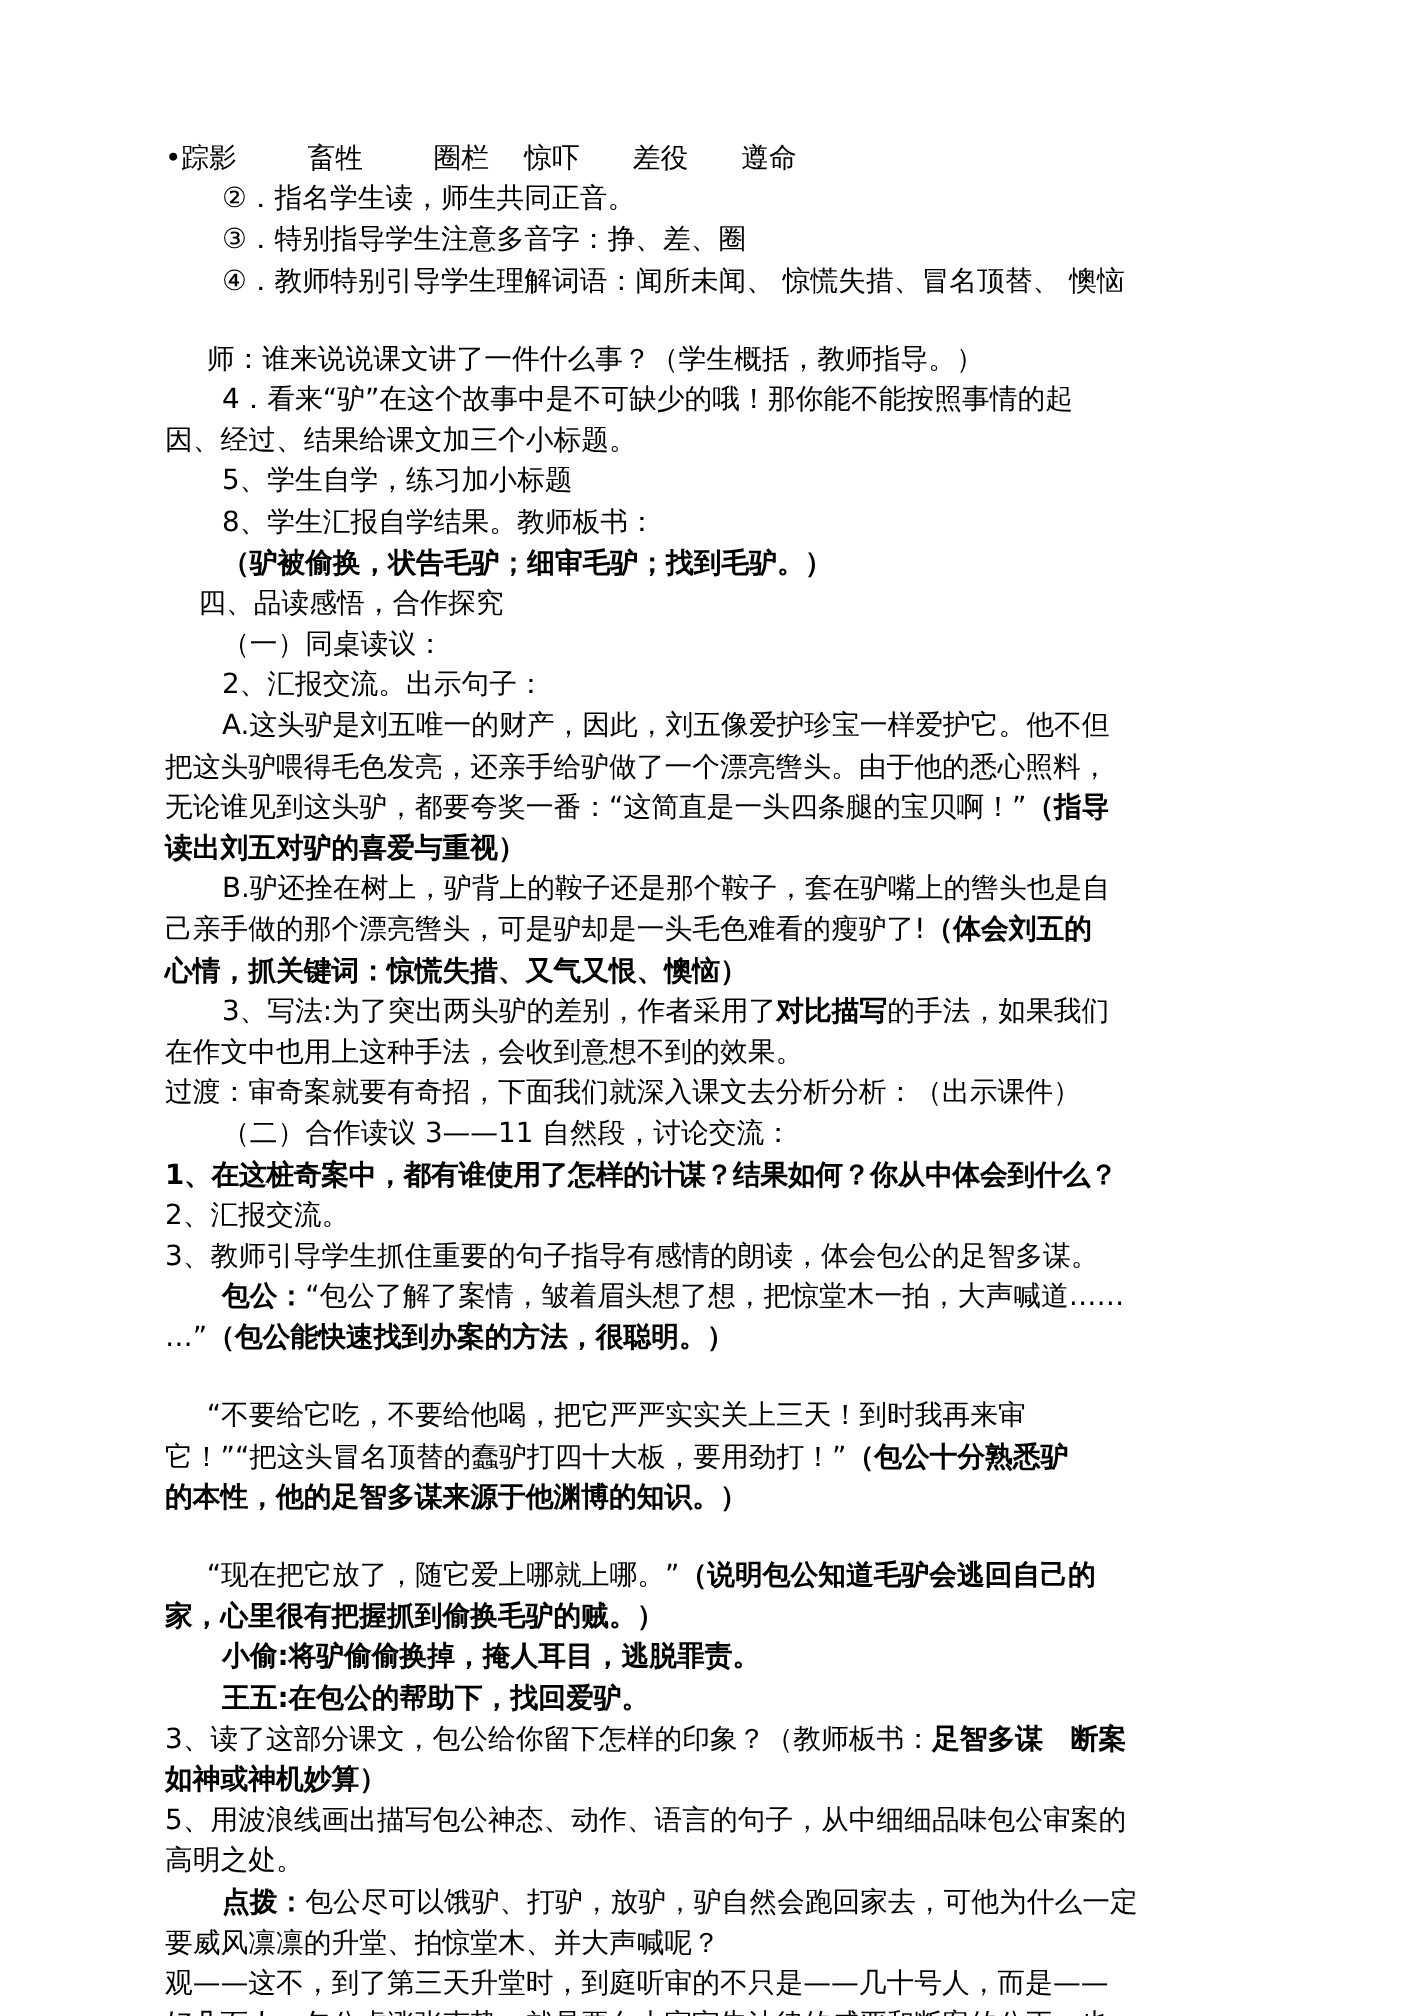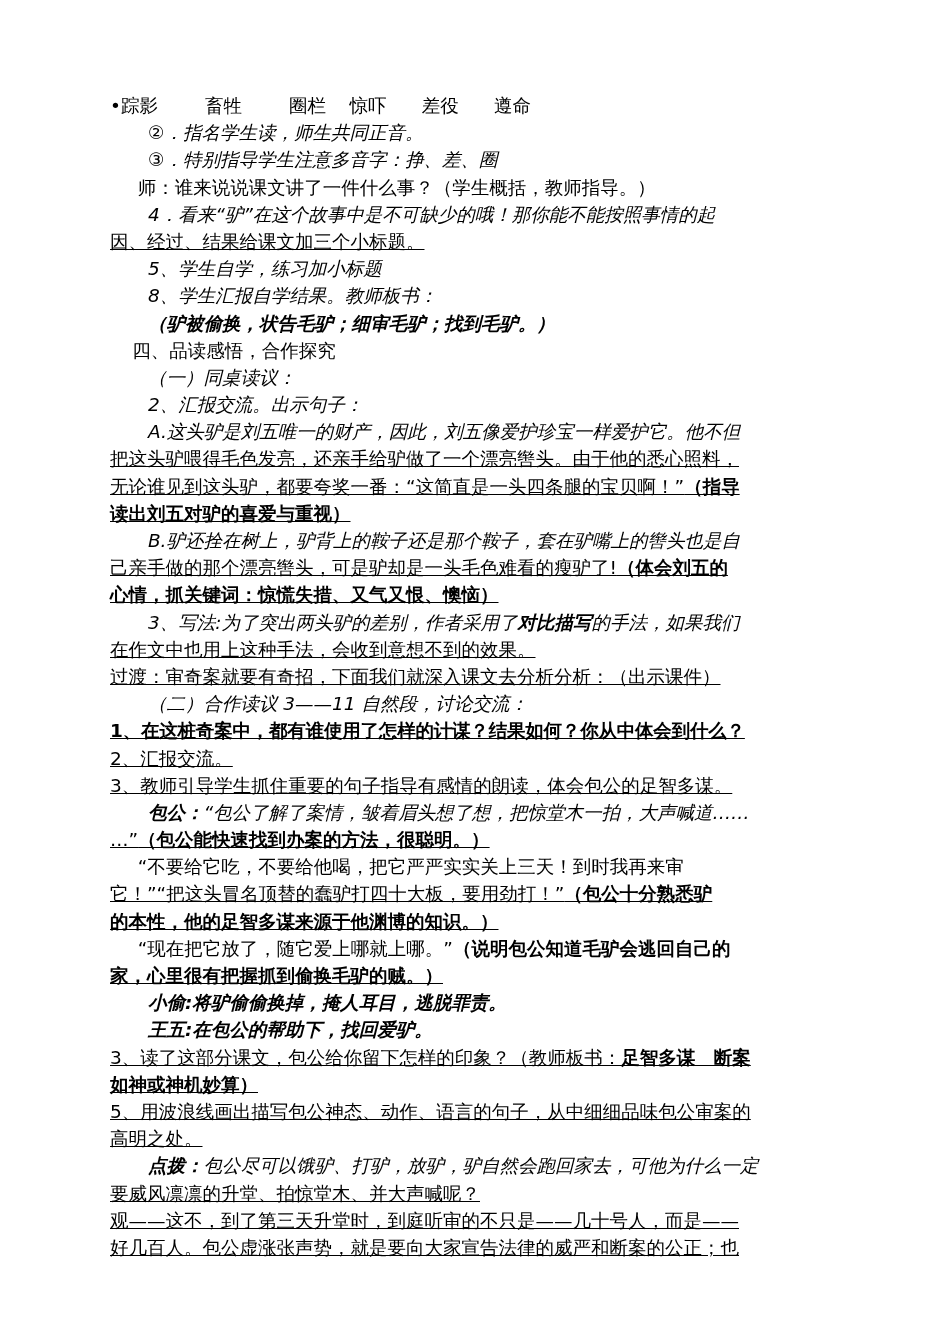--- a/index.html
+++ b/index.html
@@ -26,23 +26,23 @@
     line-height: 1.47;
     letter-spacing: 0px;
   }
   p {
     margin: 0;
     padding: 0;
     text-align: justify;
     text-justify: inter-ideograph;
   }
   .b { font-weight: bold; }
-  .ind1 { text-indent: 2.05em; font-style: italic; }
-  .ind15 { text-indent: 1.5em; }
-  .ind0 { text-indent: 0; text-decoration: underline; }
+  .ind1 { text-indent: 2.05em; }
+  .ind15 { text-indent: 1.5em; margin-top: 25px; }
+  .ind0 { text-indent: 0; }
   .bullet-line {
     text-indent: 0;
     white-space: pre;
     font-size: 18.5px;
   }
   .heading {
     font-weight: normal;
     text-indent: 1.2em;
   }
   .tight { letter-spacing: -0.2px; }
@@ -50,20 +50,21 @@
 </head>
 <body>
 
 <div class="page">
   <div class="doc">
 
     <p class="bullet-line">•踪影        畜牲        圈栏    惊吓      差役      遵命</p>
 
     <p class="ind1">②．指名学生读，师生共同正音。</p>
     <p class="ind1">③．特别指导学生注意多音字：挣、差、圈</p>
+    <p class="ind1">④．教师特别引导学生理解词语：闻所未闻、 惊慌失措、冒名顶替、 懊恼</p>
     <p class="ind15">师：谁来说说课文讲了一件什么事？（学生概括，教师指导。）</p>
     <p class="ind1">4．看来“驴”在这个故事中是不可缺少的哦！那你能不能按照事情的起</p>
     <p class="ind0">因、经过、结果给课文加三个小标题。</p>
     <p class="ind1">5、学生自学，练习加小标题</p>
     <p class="ind1">8、学生汇报自学结果。教师板书：</p>
     <p class="ind1 b">（驴被偷换，状告毛驴；细审毛驴；找到毛驴。）</p>
     <p class="heading">四、品读感悟，合作探究</p>
     <p class="ind1">（一）同桌读议：</p>
 
 

